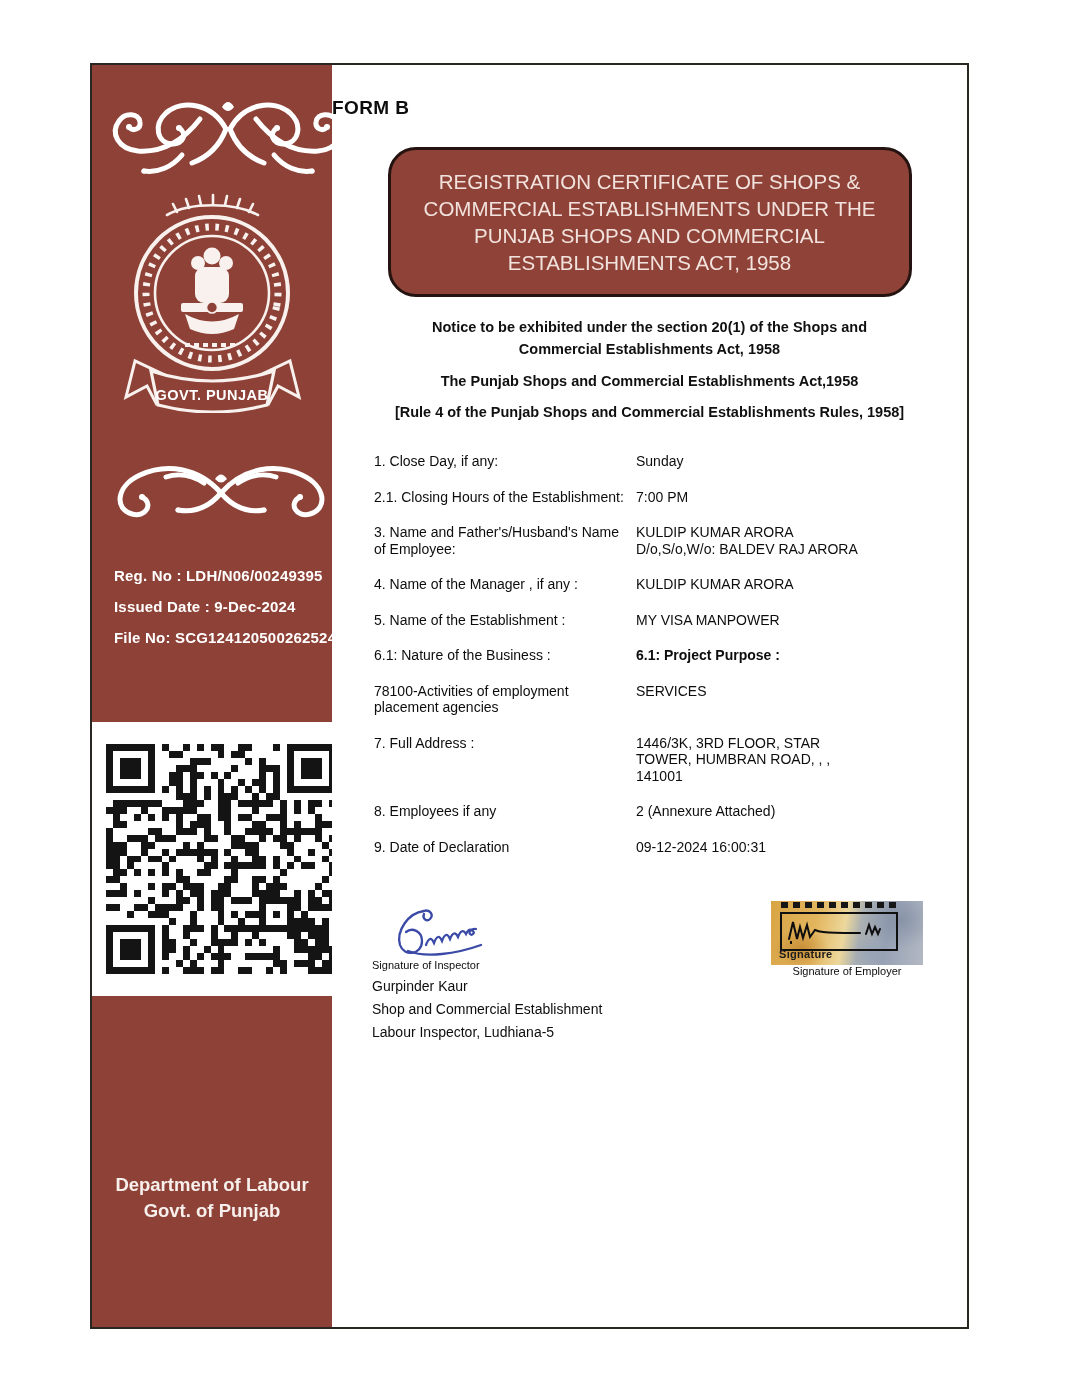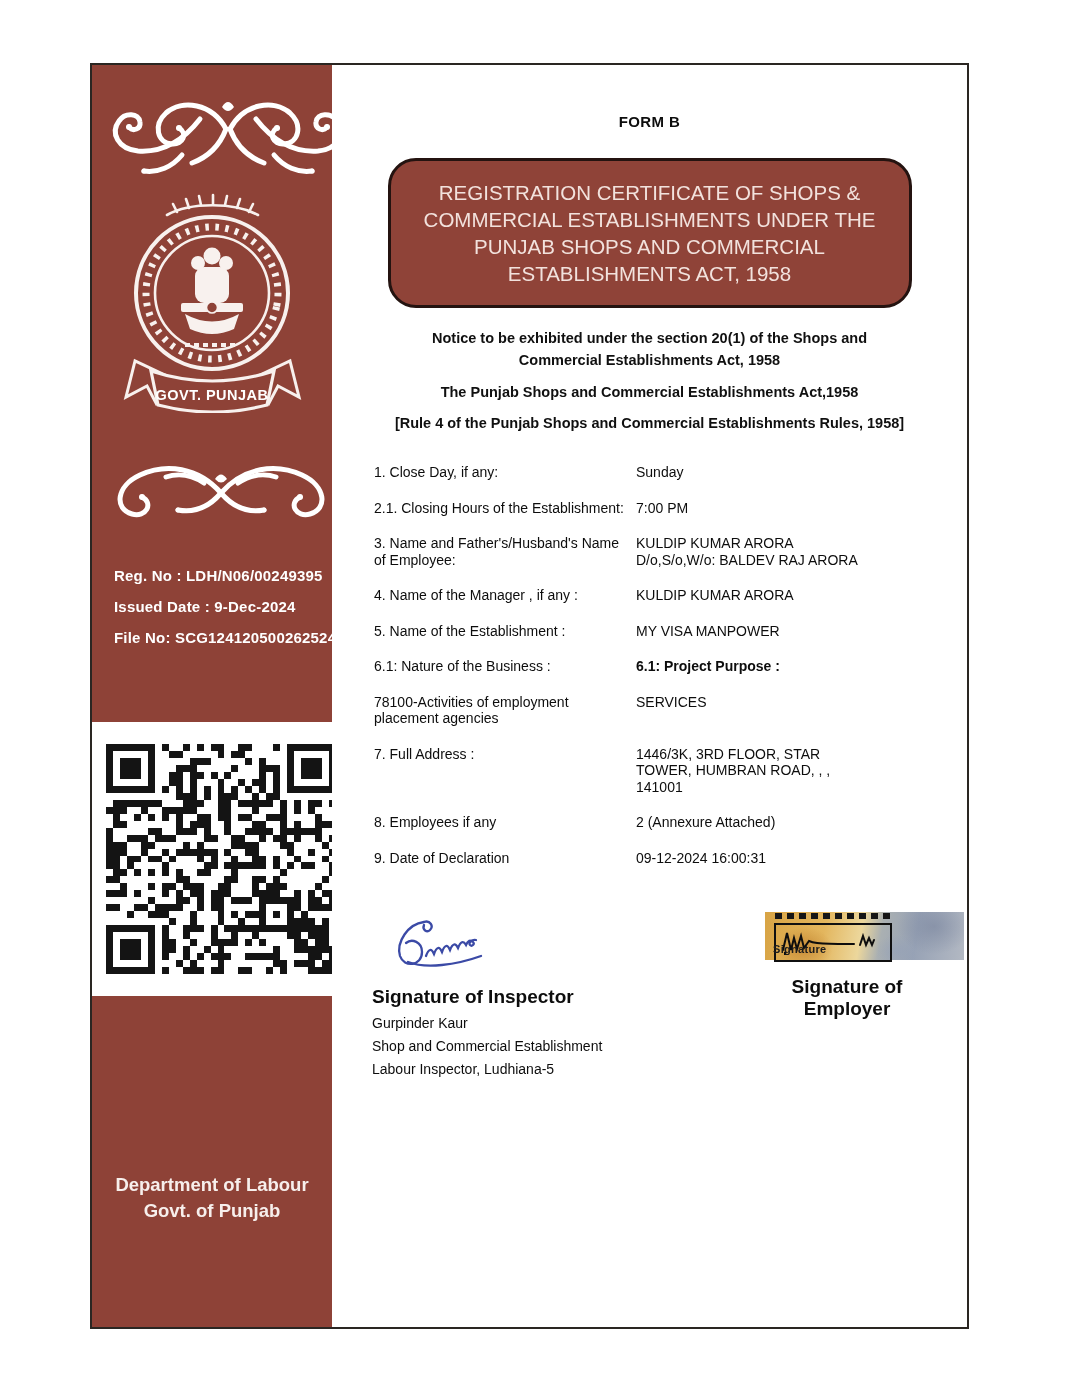--- a/index.html
+++ b/index.html
@@ -18,50 +18,49 @@
   .flourish-div{display:block;margin:36px auto 0;}
   .reg-info{margin:40px 0 0 22px;color:#ffffff;font-weight:bold;font-size:15px;letter-spacing:.2px;}
   .reg-info div{margin-bottom:14px;white-space:nowrap;}
   .qr-box{width:258px;height:274px;background:#ffffff;margin:76px auto 0;
     display:flex;align-items:center;justify-content:center;}
   .qr-box svg{display:block;}
   .dept{margin-top:176px;text-align:center;color:#f7efec;font-weight:bold;
     font-size:18.5px;line-height:26px;}
   
   .content{flex:1;position:relative;background:#ffffff;}
-  .form-label{margin-top:48px;text-align:center;font-size:15px;font-weight:bold;letter-spacing:.4px;}
+  .form-label{margin-top:32px;text-align:left;font-size:19px;font-weight:bold;letter-spacing:.4px;}
   .title-box{
     width:524px;box-sizing:border-box;margin:28px auto 0;background:#8f4338;
     border:3px solid #241310;border-radius:28px;color:#f2e2dd;text-align:center;
     font-size:20.5px;line-height:27px;padding:18px 8px;min-height:135px;
   }
   .notice{text-align:center;font-weight:bold;color:#101010;font-size:14.5px;line-height:22px;}
   .n1{margin:19px auto 0;max-width:515px;}
   .n2{margin:10px auto 0;}
   .n3{margin:9px auto 0;max-width:545px;}
   .fields{margin:30px 0 0 42px;}
   .field-row{display:grid;grid-template-columns:262px auto;margin-bottom:19px;
     font-size:14px;line-height:16.5px;}
   .field-label{font-weight:normal;padding-right:12px;}
   .field-label.normal{font-weight:normal;}
   .field-value{white-space:pre-line;}
   .field-value.bold{font-weight:bold;}
   .sig-row{display:flex;justify-content:space-between;margin:46px 38px 0 40px;}
   .ins-sig-svg{display:block;margin-left:12px;}
-  .sig-heading{font-weight:bold;font-size:19px;margin-top:16px;}
+  .sig-heading{font-weight:normal;font-size:11px;margin-top:0;}
   .sig-line{font-size:14px;margin-top:7px;line-height:16px;}
   .sig-right{width:164px;text-align:center;}
   .stamp{
-    position:relative;width:152px;height:48px;margin:0 auto;
+    position:relative;width:152px;height:64px;margin:0 auto;
     background:
       radial-gradient(40px 30px at 20% 75%, rgba(181,112,31,.55), transparent 70%),
       radial-gradient(52px 40px at 85% 30%, rgba(125,136,160,.65), transparent 70%),
       radial-gradient(30px 24px at 66% 82%, rgba(147,160,184,.6), transparent 70%),
       linear-gradient(100deg,#d8a445 0%,#e3b65e 30%,#ecd79c 48%,#aab0b2 58%,#97a2b5 75%,#b3b9c3 100%);
-    padding-left: 47px;
   }
   .stamp-cut{position:absolute;top:1px;left:10px;width:120px;height:6px;
     background:repeating-linear-gradient(90deg,#161616 0 7px,transparent 7px 12px);}
   .stamp-box{position:absolute;left:9px;top:11px;width:114px;height:35px;border:2px solid #101010;}
   .stamp-label{position:absolute;left:8px;bottom:5px;font-size:11px;color:#1c1c1c;font-weight:bold;letter-spacing:.3px;}
 </style>
 </head>
 <body>
 
 <div class="sheet">

